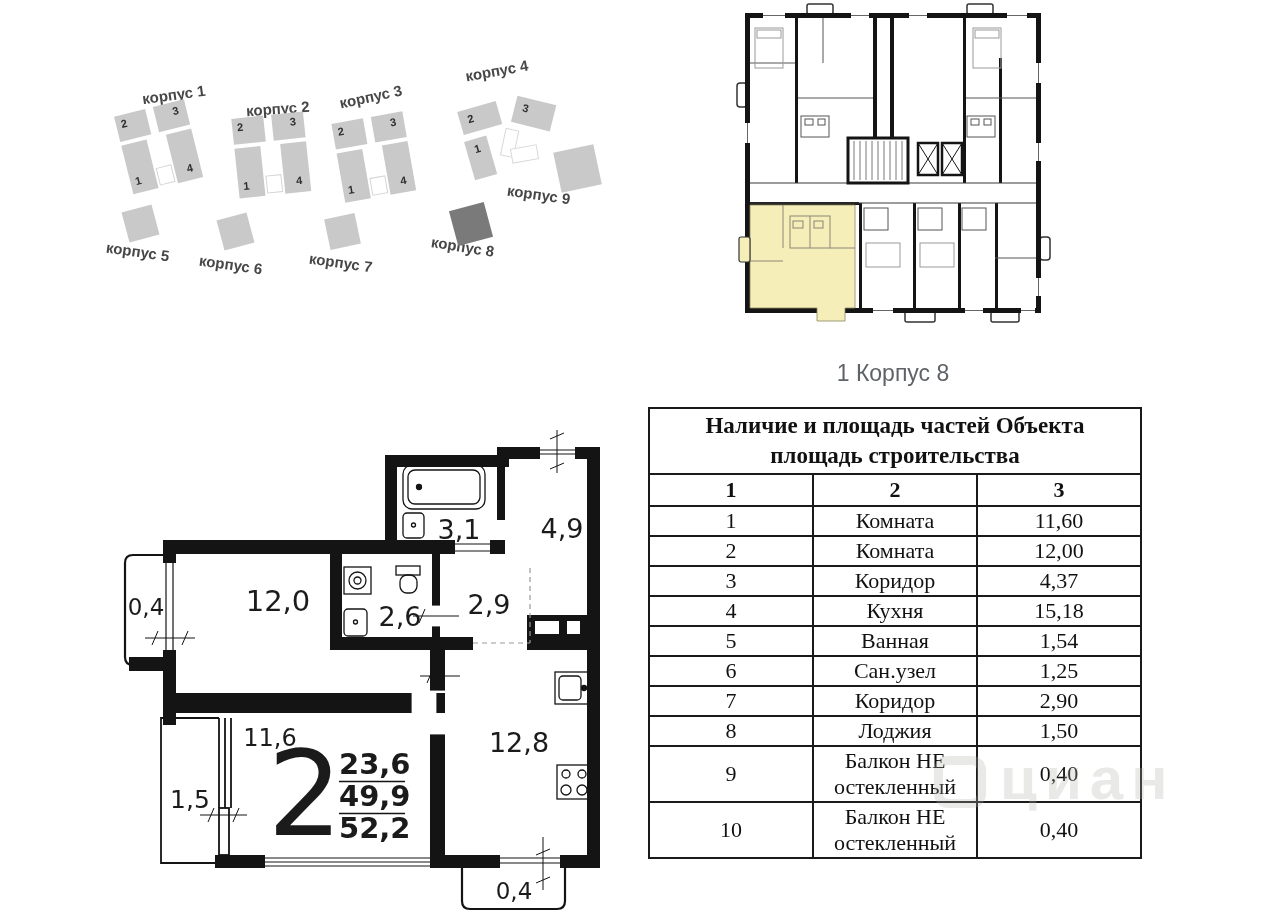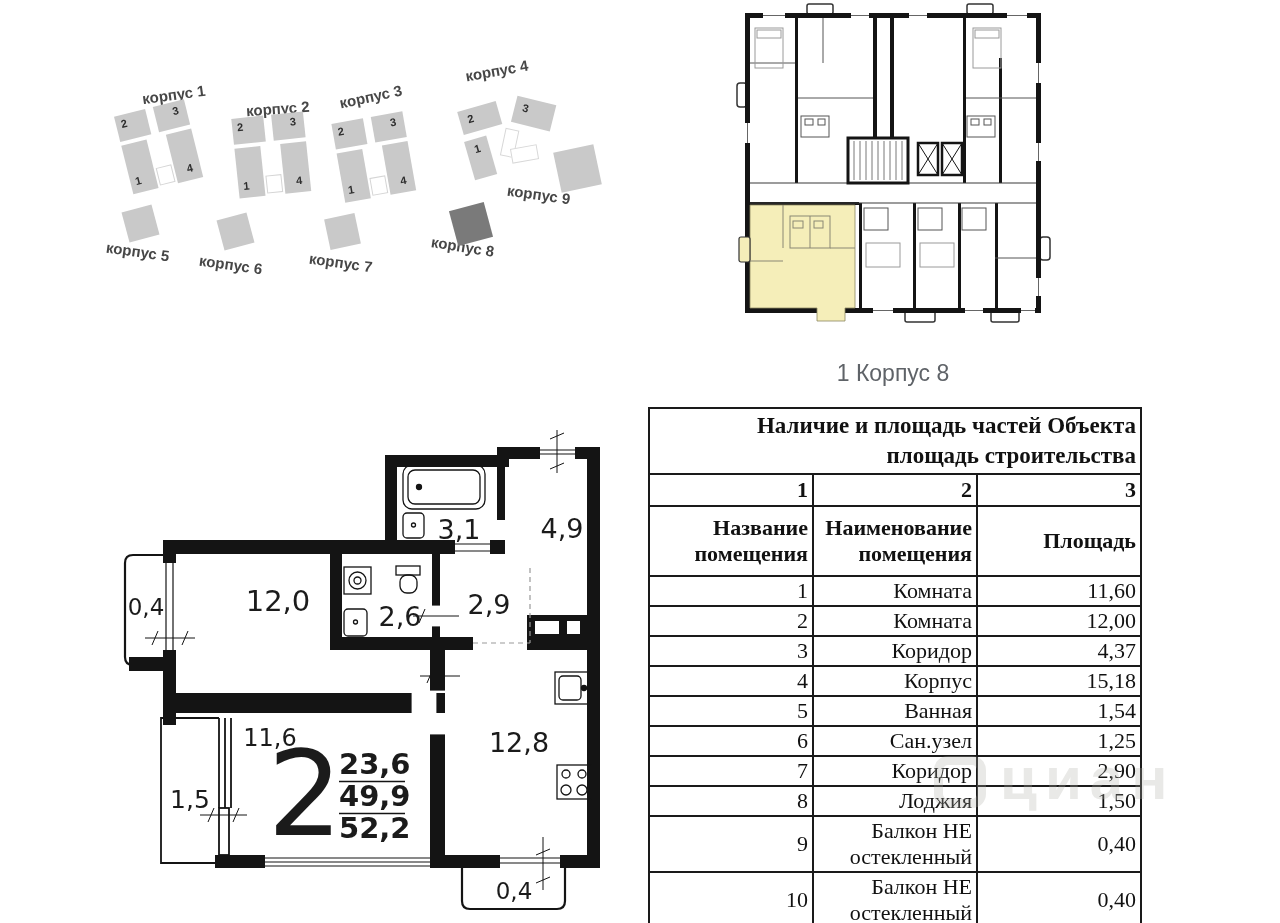--- a/index.html
+++ b/index.html
@@ -24,21 +24,21 @@
            font-size:23px;font-weight:500;color:#5f6368;}
 
   
   #apt-plan{position:absolute;left:115px;top:425px;width:510px;height:498px;}
   #apt-plan text{font-family:"DejaVu Sans","Liberation Sans",sans-serif;fill:#1b1b1b;}
 
   
   #table-wrap{position:absolute;left:648px;top:407px;width:494px;}
   table.spec{border-collapse:collapse;width:494px;table-layout:fixed;
              font-family:"Liberation Serif","DejaVu Serif",serif;color:#111;}
-  table.spec td{border:2px solid #1a1a1a;text-align:right;vertical-align:middle;
+  table.spec td{border:2px solid #1a1a1a;text-align:center;vertical-align:middle;
                 font-size:22px;line-height:26px;padding:1px 4px;}
   td.c1{width:149px;} td.c2{width:189px;} td.c3{width:144px;}
   tr.title-row td{font-weight:bold;font-size:23px;height:66px;line-height:30px;}
   tr.colnum-row td{font-weight:bold;height:28px;}
   tr.header-row td{font-weight:bold;height:66px;}
   tr.t-row td{height:25px;}
   tr.t-row.tall td{height:52px;}
 
   
   #watermark{position:absolute;left:928px;top:742px;width:330px;height:110px;
@@ -401,43 +401,38 @@
         <td colspan="3" data-name="table-title">
           <span>Наличие и площадь частей Объекта</span><br>
           <span>площадь строительства</span>
         </td>
       </tr>
       <tr class="colnum-row" data-name="table-column-numbers-row">
         <td class="c1">1</td>
         <td class="c2">2</td>
         <td class="c3">3</td>
       </tr>
-      <tr class="header-row" data-name="table-header-row">
-        <td class="c1">Название помещения</td>
-        <td class="c2">Наименование помещения</td>
-        <td class="c3">Площадь</td>
-      </tr>
     <tr class="t-row" data-name="table-row">
           <td class="c1" data-name="row-number-cell">1</td>
           <td class="c2" data-name="room-name-cell">Комната</td>
           <td class="c3" data-name="room-area-cell">11,60</td>
         </tr>
         <tr class="t-row" data-name="table-row">
           <td class="c1" data-name="row-number-cell">2</td>
           <td class="c2" data-name="room-name-cell">Комната</td>
           <td class="c3" data-name="room-area-cell">12,00</td>
         </tr>
         <tr class="t-row" data-name="table-row">
           <td class="c1" data-name="row-number-cell">3</td>
           <td class="c2" data-name="room-name-cell">Коридор</td>
           <td class="c3" data-name="room-area-cell">4,37</td>
         </tr>
         <tr class="t-row" data-name="table-row">
           <td class="c1" data-name="row-number-cell">4</td>
-          <td class="c2" data-name="room-name-cell">Корпус</td>
+          <td class="c2" data-name="room-name-cell">Кухня</td>
           <td class="c3" data-name="room-area-cell">15,18</td>
         </tr>
         <tr class="t-row" data-name="table-row">
           <td class="c1" data-name="row-number-cell">5</td>
           <td class="c2" data-name="room-name-cell">Ванная</td>
           <td class="c3" data-name="room-area-cell">1,54</td>
         </tr>
         <tr class="t-row" data-name="table-row">
           <td class="c1" data-name="row-number-cell">6</td>
           <td class="c2" data-name="room-name-cell">Сан.узел</td>

